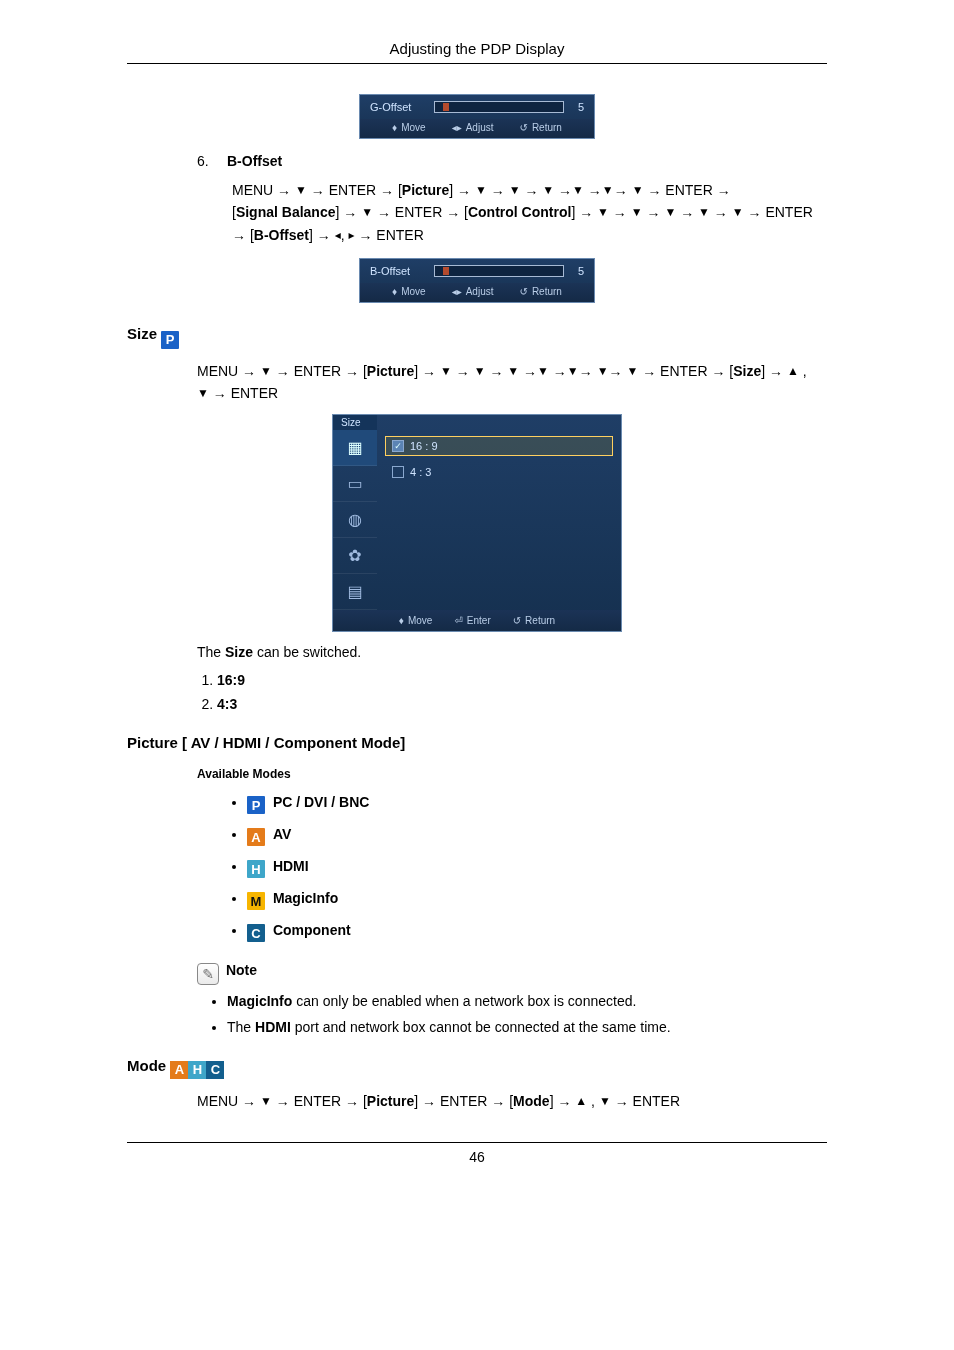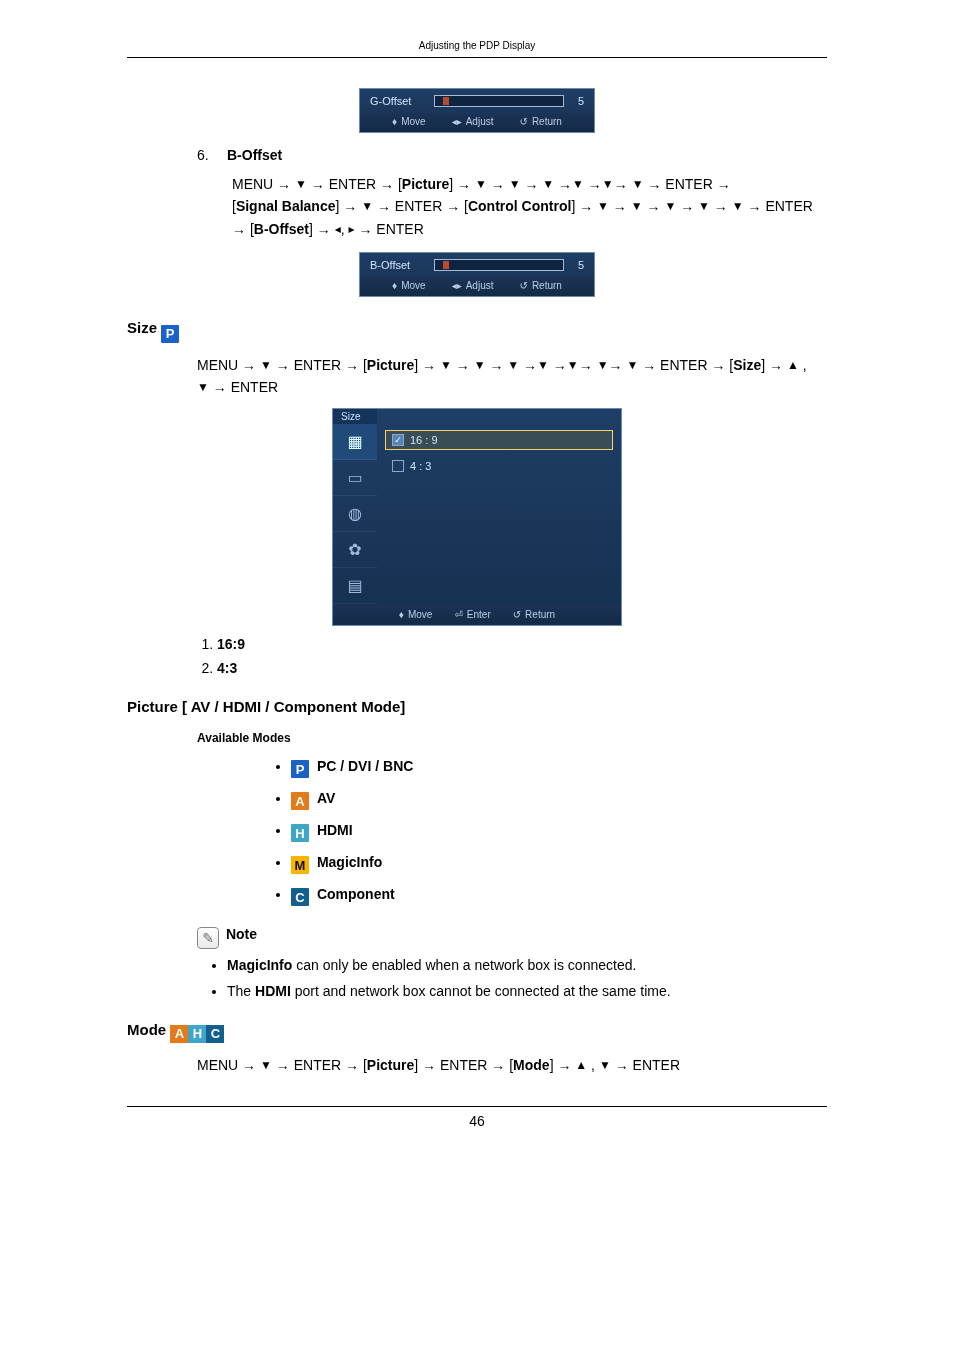--- a/index.html
+++ b/index.html
@@ -11,21 +11,21 @@
     width: 954px;
     margin: 0 auto;
     padding: 40px 0;
   }
   .page {
     width: 700px;
     margin: 0 auto;
   }
   .header-title {
     text-align: center;
-    font-size: 10px;
+    font-size: 15px;
     margin-bottom: 6px;
   }
   hr.header-rule {
     border: none;
     border-top: 1px solid #000;
     margin-bottom: 30px;
   }
   hr.footer-rule {
     border: none;
     border-top: 1px solid #000;
@@ -156,21 +156,21 @@
   .num-item .num { width: 12px; }
   .nav-text { line-height: 1.6; font-size: 14px; }
   .ui-bold { font-family: Arial; font-weight: bold; }
   .tri { font-size: 12px; position: relative; top: -1px; }
 
   ol.plain { list-style: decimal; margin-left: 20px; }
   ol.plain li { margin-bottom: 8px; }
   ol.plain li strong { font-weight: bold; }
 
   ul.bullets { list-style: disc; margin-left: 120px; }
-  ul.bullets li { margin-bottom: 14px; margin-left: 44px; }
+  ul.bullets li { margin-bottom: 14px; }
   ul.bullets-notes { list-style: disc; margin-left: 100px; }
   ul.bullets-notes li { margin-bottom: 10px; }
 
   .mode-icon {
     display: inline-flex;
     width: 18px; height: 18px;
     align-items: center;
     justify-content: center;
     color: #fff;
     font-weight: bold;
@@ -304,20 +304,25 @@
       </div>
     </div>
     <div class="size-footer">
       <span class="osd-glyph">♦ <span>Move</span></span>
       <span class="osd-glyph">⏎ <span>Enter</span></span>
       <span class="osd-glyph">↺ <span>Return</span></span>
     </div>
   </div>
 
   <div class="content-indent">
+    <p class="body">
+      <span>The</span>
+      <strong>Size</strong>
+      <span>can be switched.</span>
+    </p>
     <ol class="plain">
       <li><strong>16:9</strong></li>
       <li><strong>4:3</strong></li>
     </ol>
   </div>
 
   <h3 class="section">Picture [ AV / HDMI / Component Mode]</h3>
 
   <div class="content-indent">
     <h4 class="subhead">Available Modes</h4>

